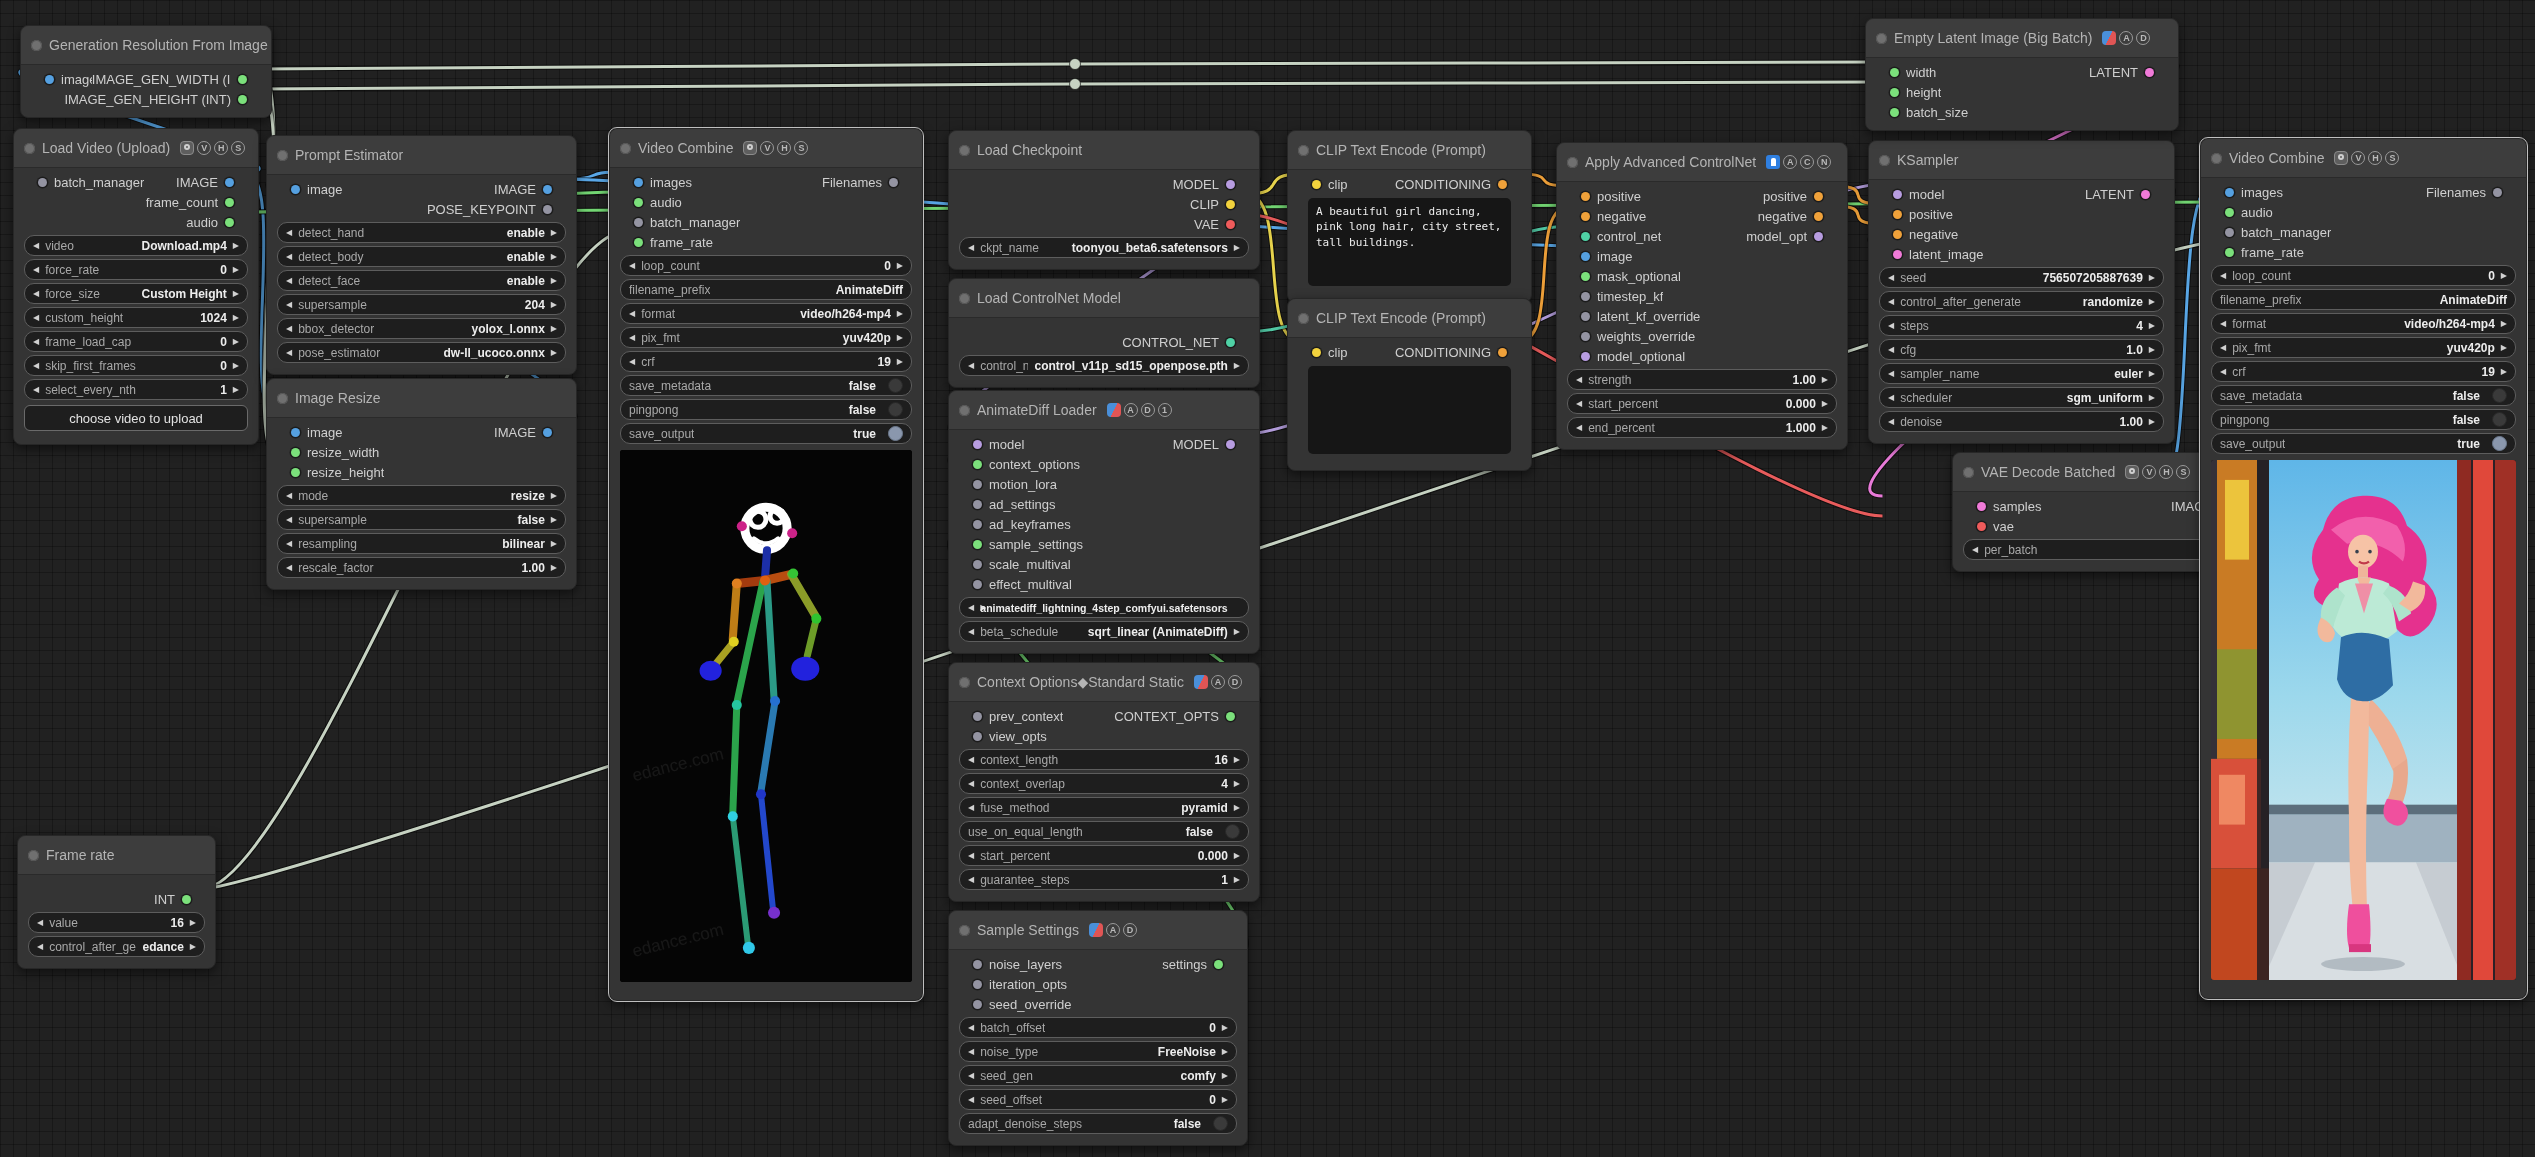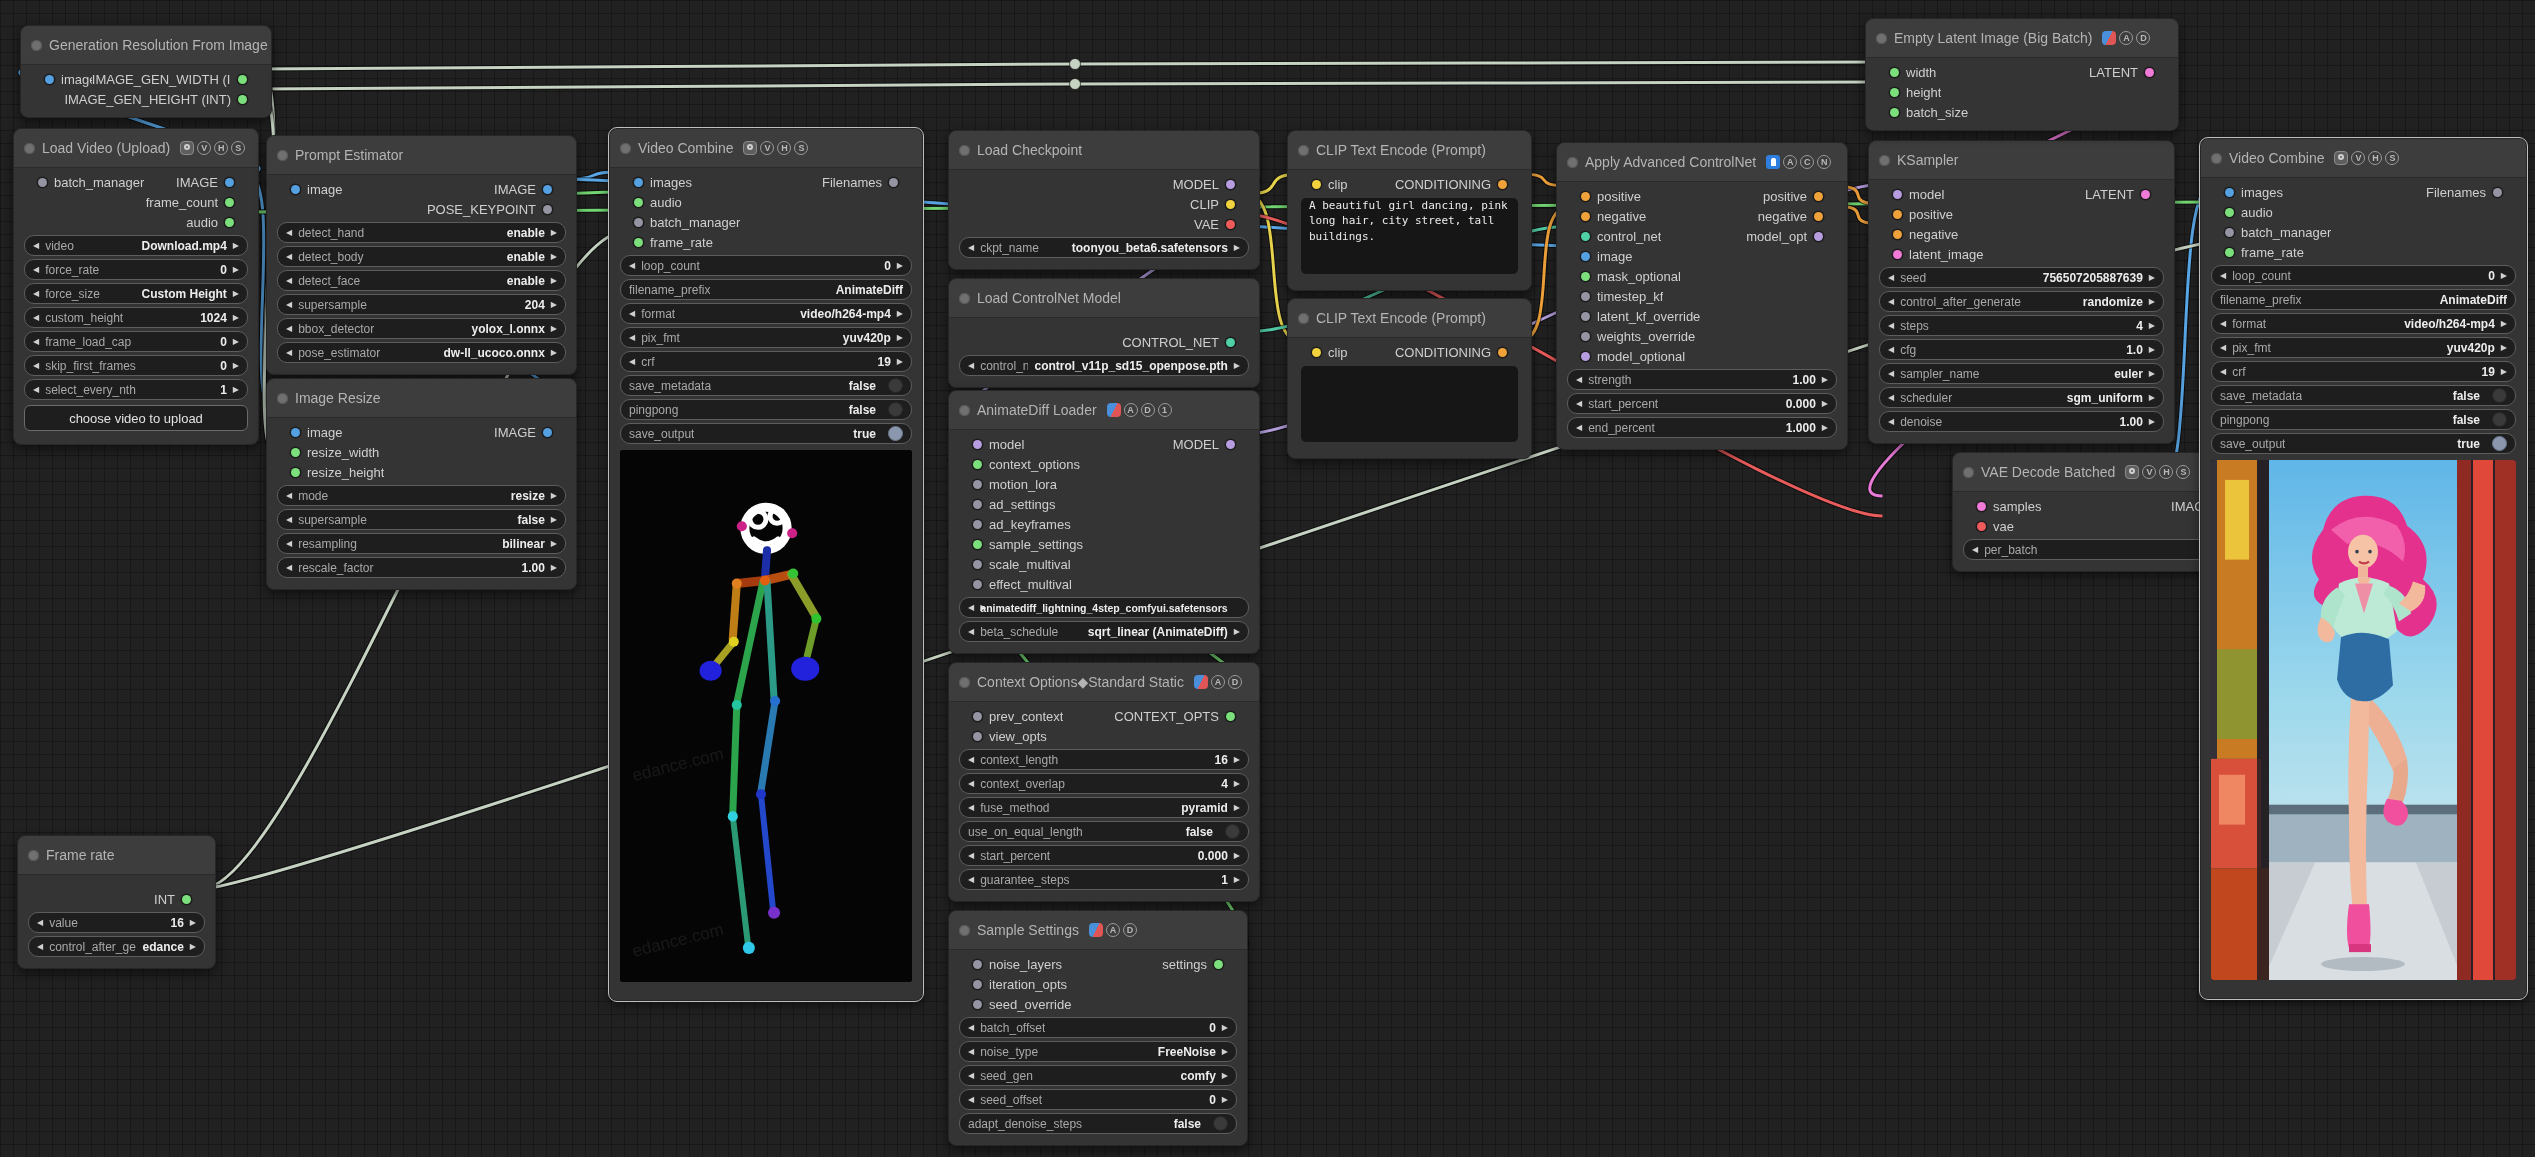--- a/index.html
+++ b/index.html
@@ -37,21 +37,21 @@
     display:flex;align-items:center;padding:0 8px;font-size:12px;color:#a9a9a9;gap:6px;overflow:hidden;position:relative;}
   .warrow{color:#d0d0d0;font-size:8px;flex:none;}
   .wlabel{white-space:nowrap;overflow:hidden;flex-shrink:1;}
   .wvalue{margin-left:auto;color:#ededed;font-weight:600;white-space:nowrap;flex:none;}
   .widget.center .wvalue{position:absolute;left:50%;transform:translateX(-50%);margin:0;max-width:none;}
   .widget.small .wvalue{font-size:10.5px;}
   .knob{width:13px;height:13px;border-radius:50%;background:#3a3a3a;border:1px solid #282828;flex:none;margin-left:6px;}
   .knob.on{background:#8a97ad;border-color:#6d7a8e;}
   .wbutton{height:24px;margin:5px 10px;background:#1e1e1e;border:1px solid #6a6a6a;border-radius:6px;
     display:flex;align-items:center;justify-content:center;color:#e2e2e2;font-size:13px;}
-  .ntext{margin:4px 13px 8px;background:#161616;border-radius:5px;min-height:76px;padding:0 8px;
+  .ntext{margin:4px 20px 8px;background:#161616;border-radius:5px;min-height:76px;padding:6px 8px;
     font-family:"DejaVu Sans Mono",monospace;font-size:11px;line-height:1.4;color:#ececec;white-space:pre-wrap;}
   .npreview{margin:6px 10px 10px;background:#000;border-radius:3px;overflow:hidden;}
   .npreview svg{display:block;width:100%;height:100%;}
   .preview-pose{height:532px;}
   .preview-girl{height:520px;}
 </style>
 </head>
 <body>
 
 <div id="canvas">

